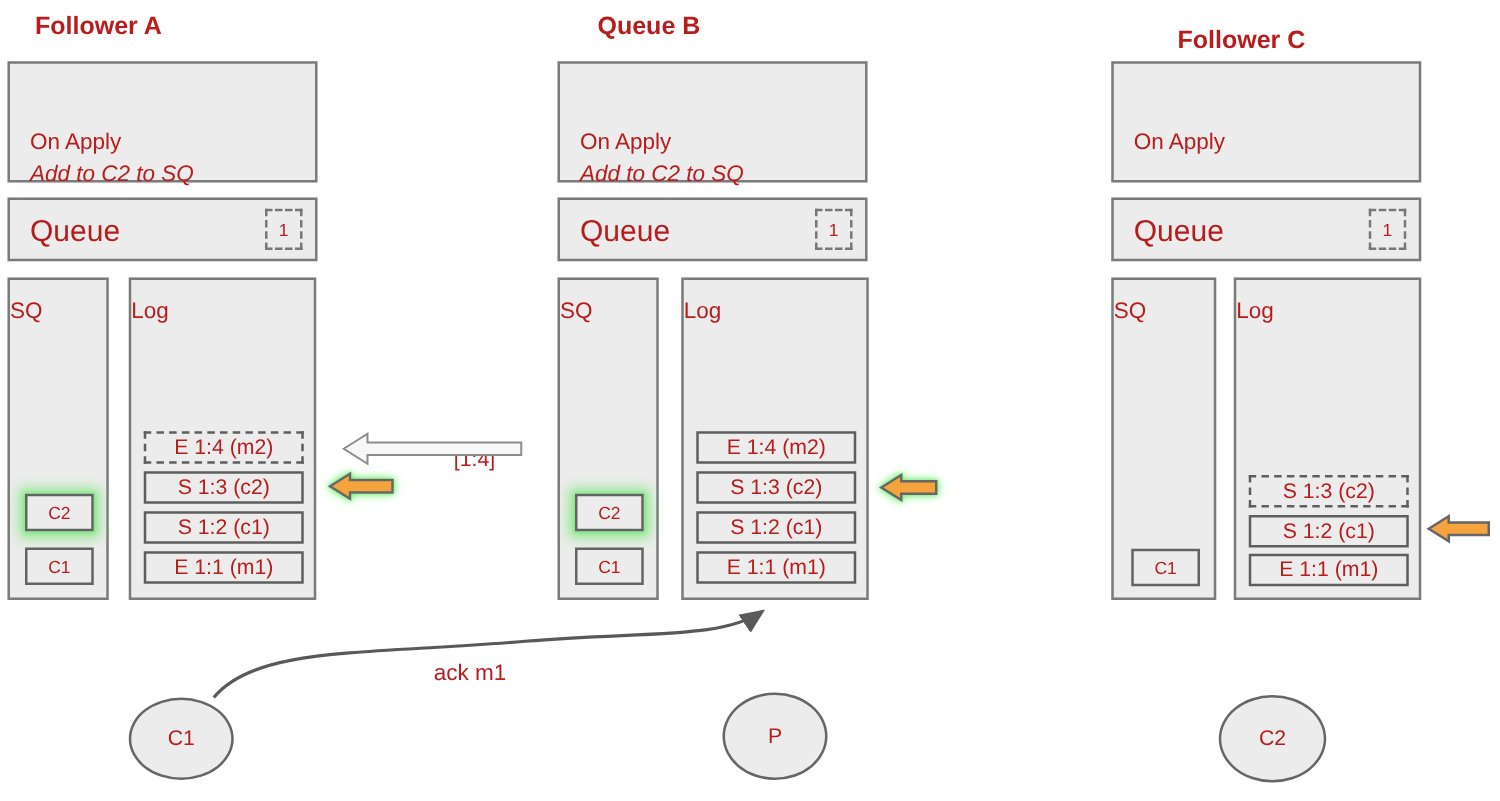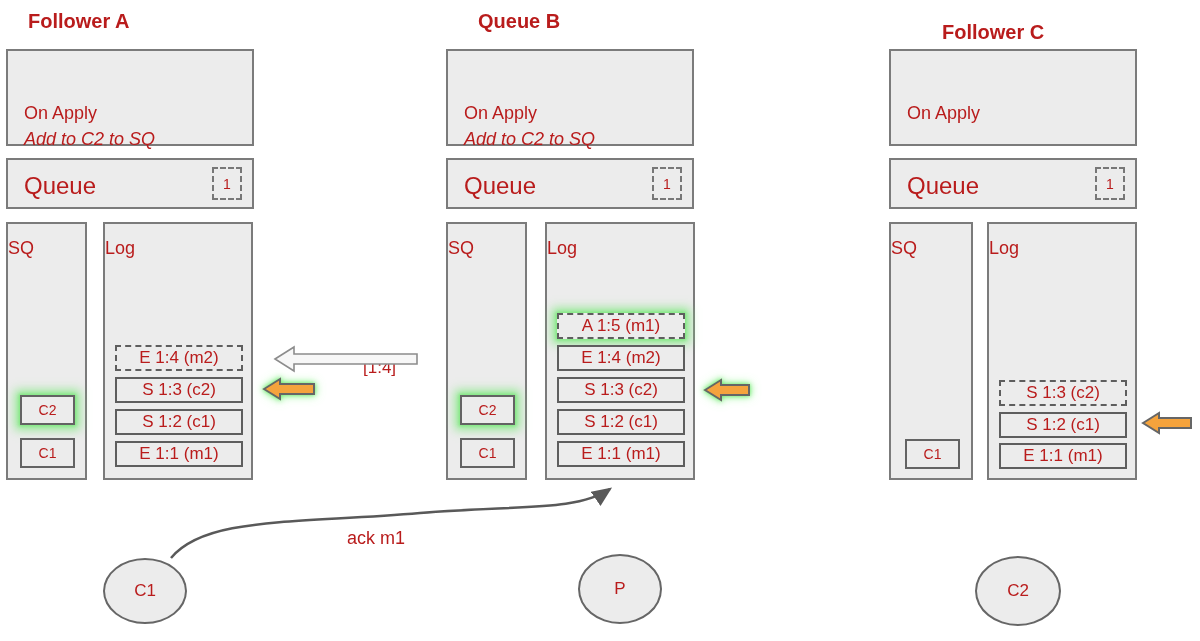--- a/index.html
+++ b/index.html
@@ -92,21 +92,20 @@
   </div>
 
   <div class="box" style="left:446px; top:222px; width:81px; height:258px;">
     <div class="panel-label">SQ</div>
     <div class="sq-item glow" style="left:12px; top:171px;">C2</div>
     <div class="sq-item" style="left:12px; top:214px;">C1</div>
   </div>
 
   <div class="box" style="left:545px; top:222px; width:150px; height:258px;">
     <div class="panel-label">Log</div>
-    <div class="entry dashed glow" style="top:89px;">A 1:5 (m1)</div>
     <div class="entry" style="top:121px;">E 1:4 (m2)</div>
     <div class="entry" style="top:153px;">S 1:3 (c2)</div>
     <div class="entry" style="top:185px;">S 1:2 (c1)</div>
     <div class="entry" style="top:217px;">E 1:1 (m1)</div>
   </div>
 
   <div class="title" style="left:910px; top:21px;margin-left:32px;">Follower C</div>
 
   <div class="box" style="left:889px; top:49px; width:248px; height:97px;">
     <div class="onapply">

